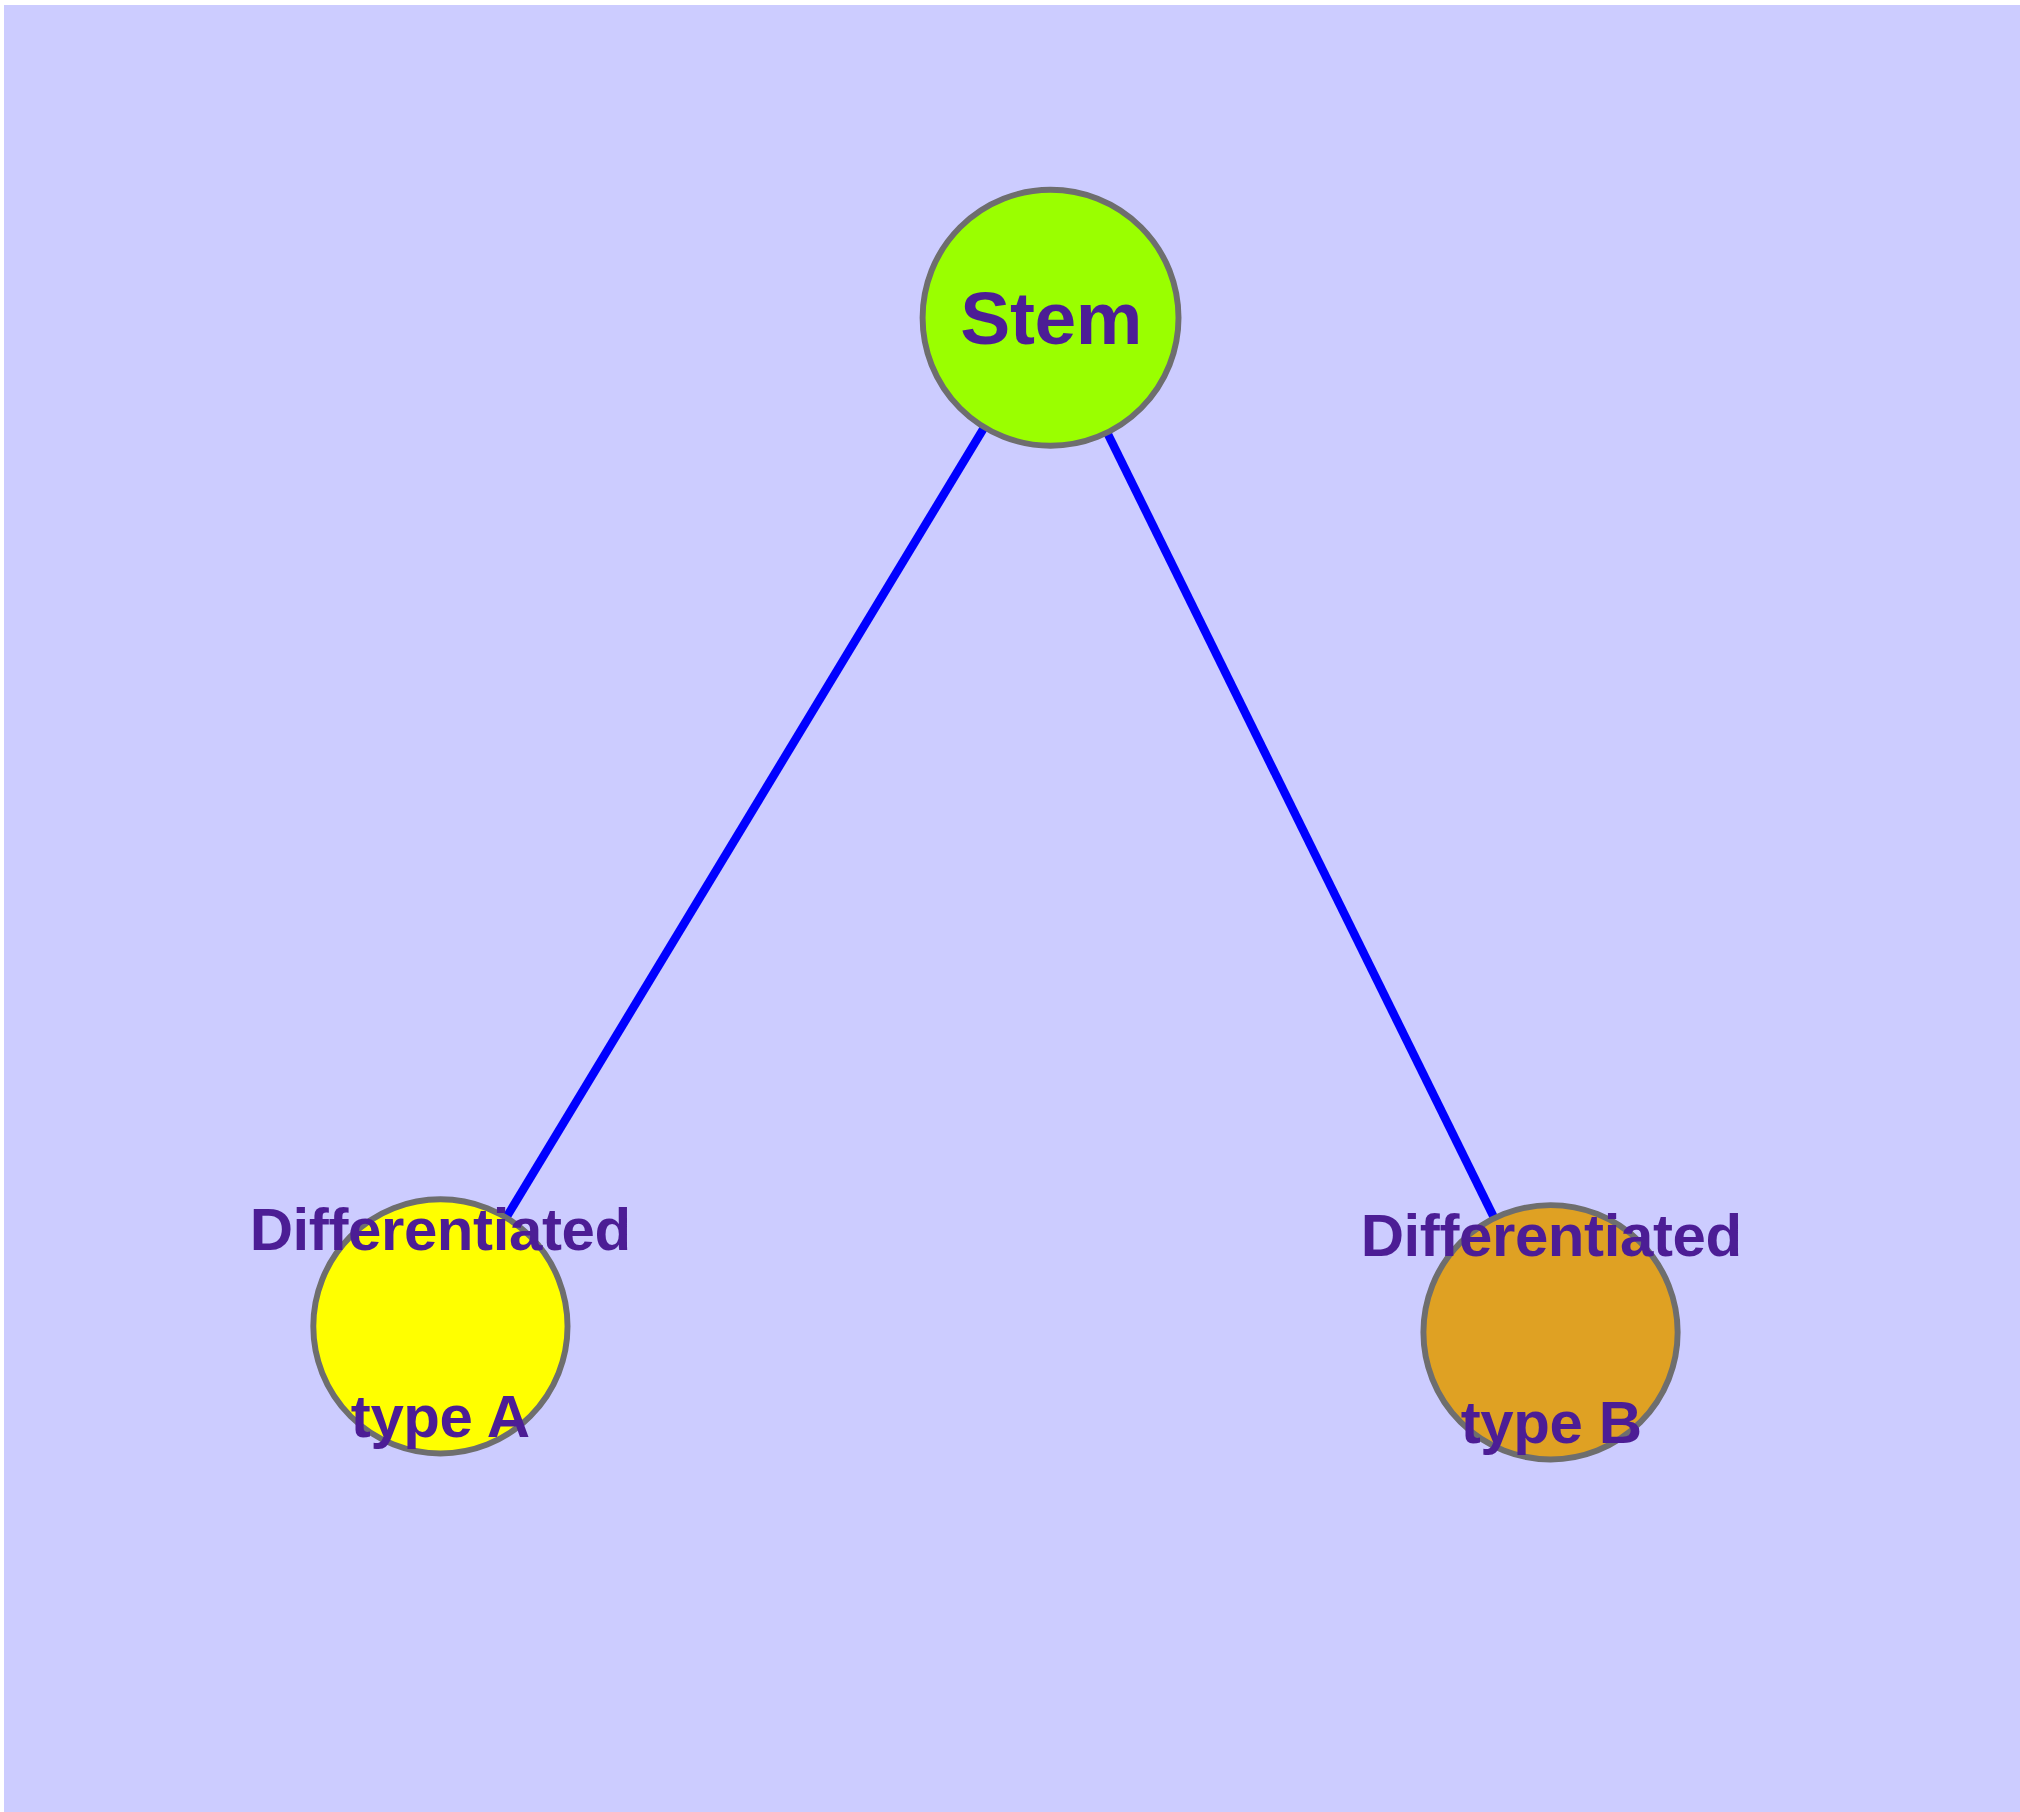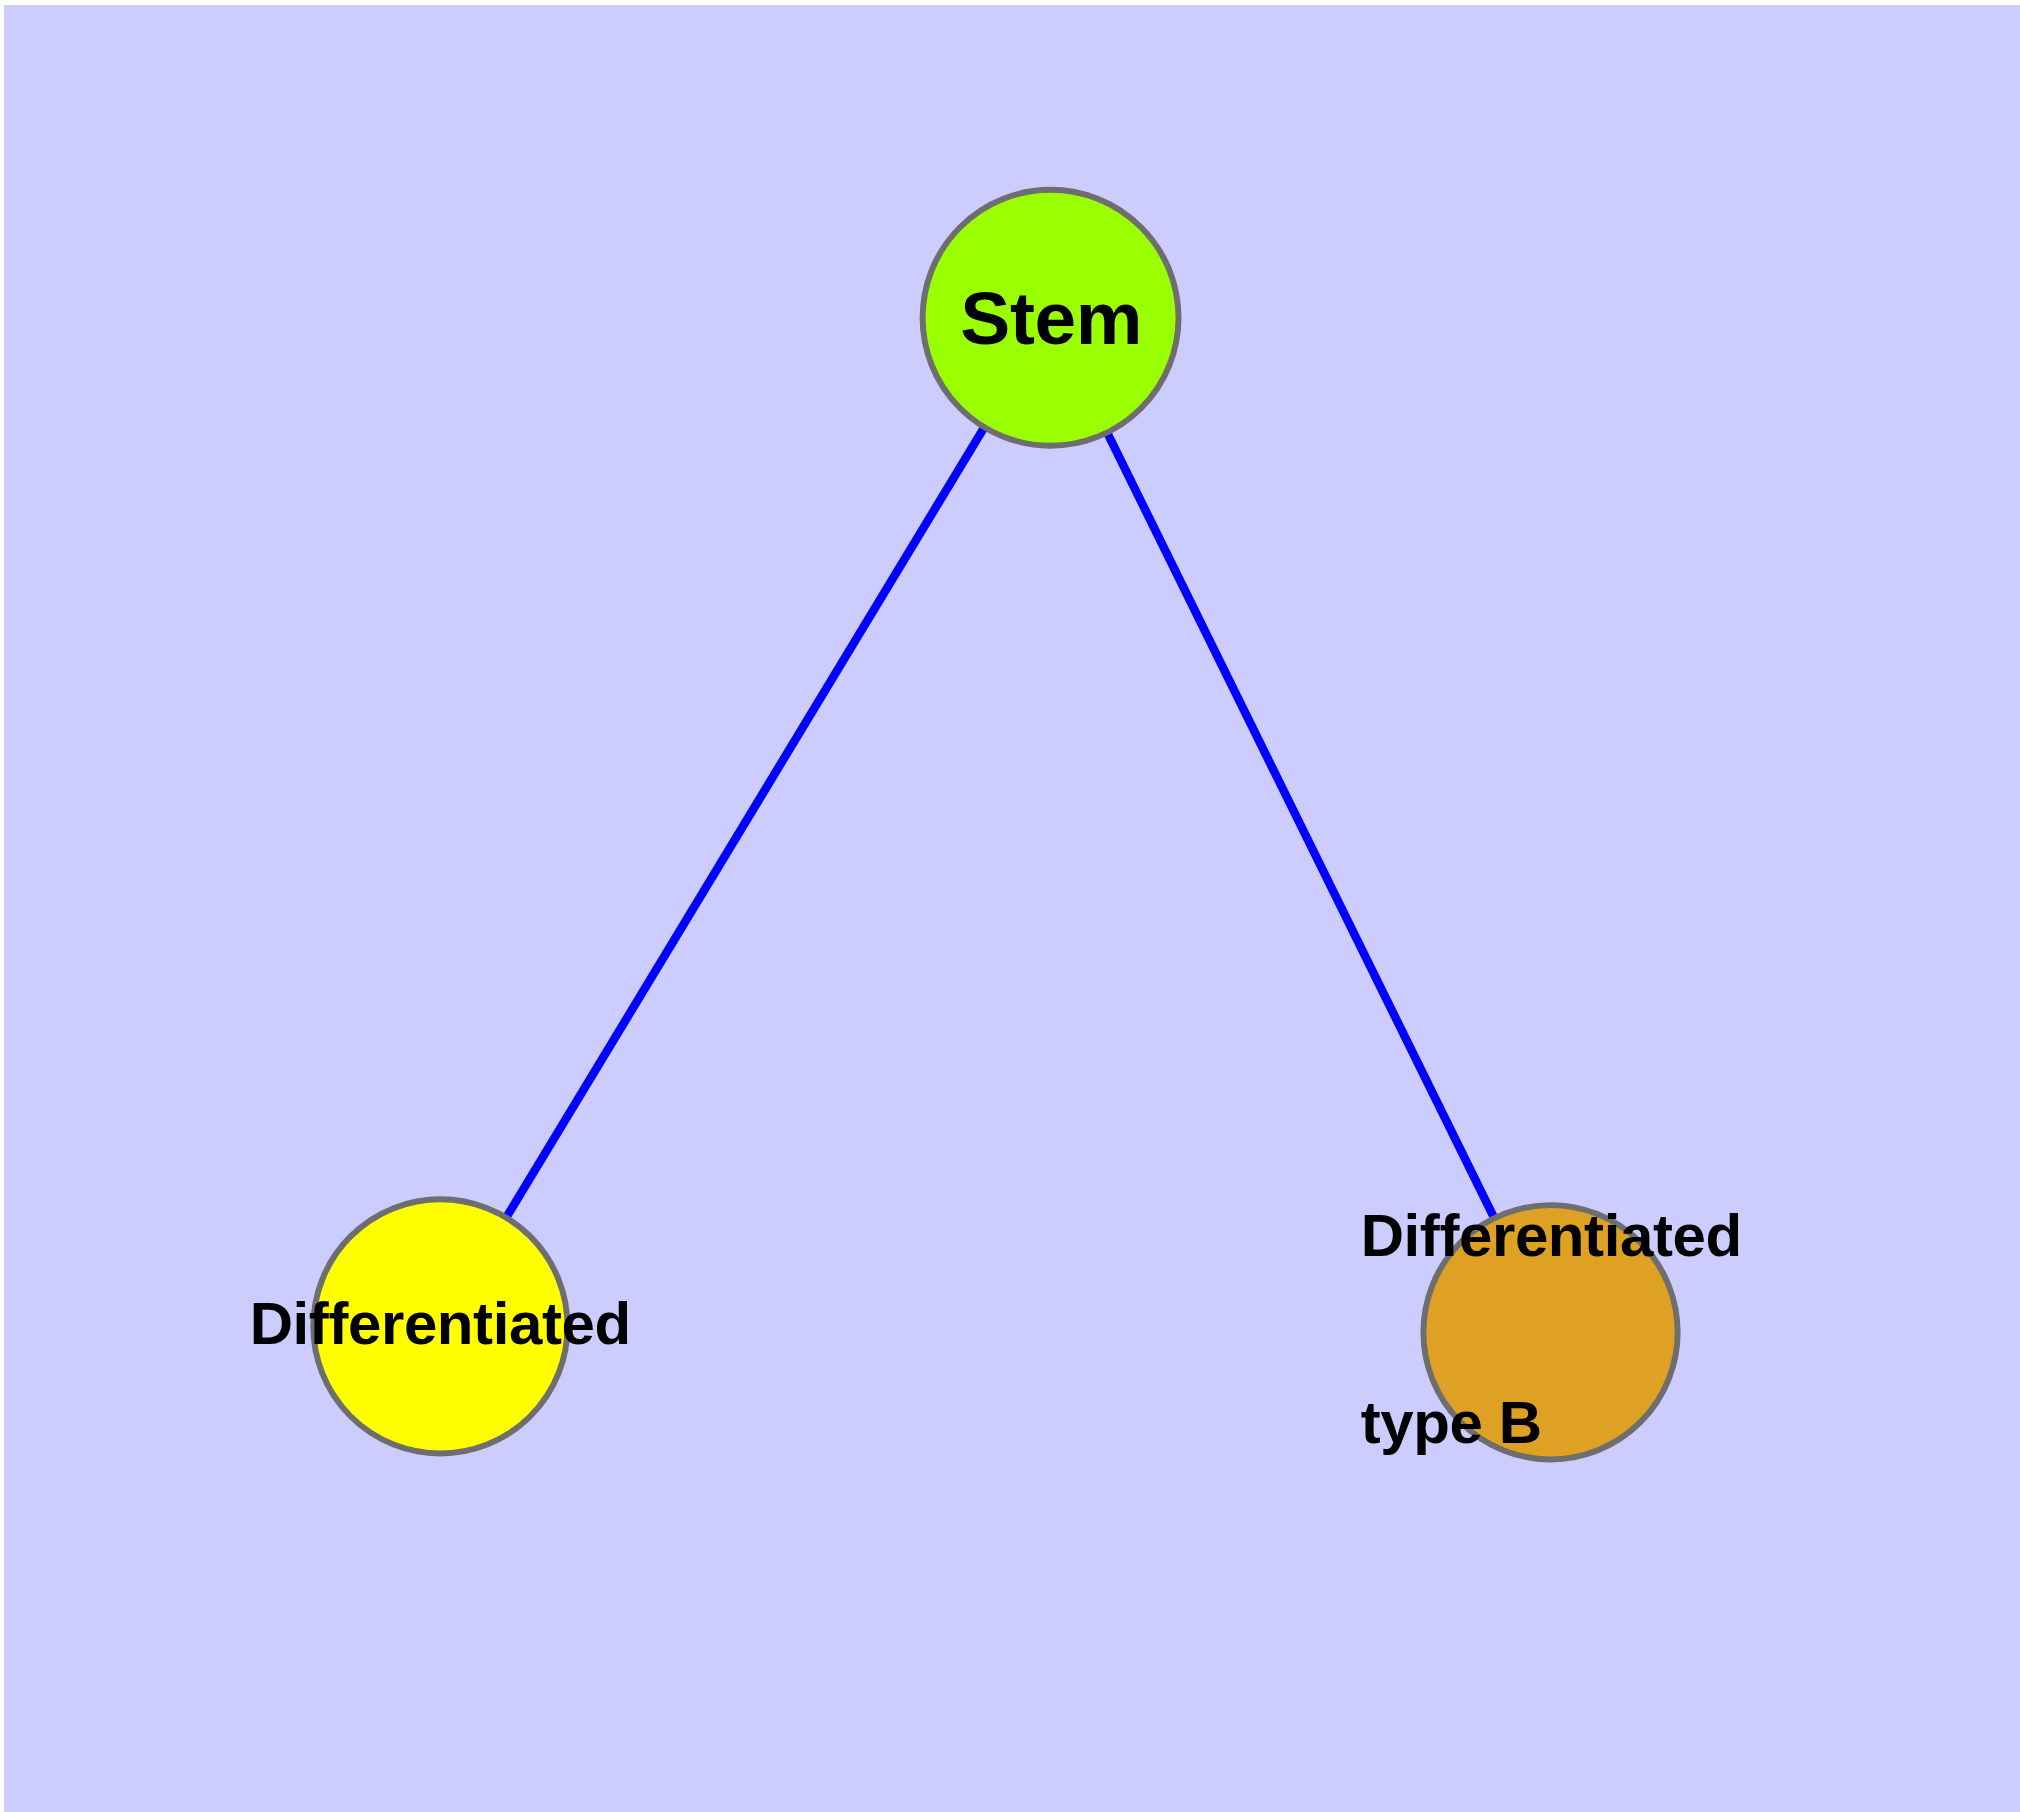--- a/index.html
+++ b/index.html
@@ -26,22 +26,23 @@
   #graph-svg {
     position: absolute;
     left: 0;
     top: 0;
     width: 100%;
     height: 100%;
     display: block;
   }
   .node-label {
     position: absolute;
+    text-align: center;
     font-weight: bold;
-    color: #000000;
+    color: #4c1d95;
     white-space: pre;
     line-height: 1.04;
     letter-spacing: -0.4px;
     pointer-events: none;
     transform: translate(-50%, -50%);
   }
   .label-root {
     font-size: 75px;
   }
   .label-leaf {
@@ -65,20 +66,21 @@
         <circle cx="1235" cy="369" r="151" fill="#9aff00" stroke="#6e6e6e" stroke-width="7"></circle>
         <circle cx="515" cy="1559" r="150" fill="#ffff00" stroke="#6e6e6e" stroke-width="7"></circle>
         <circle cx="1825" cy="1566" r="150" fill="#dfa123" stroke="#6e6e6e" stroke-width="7"></circle>
       </g>
     </svg>
 
     <div class="node-label label-root" style="left:1047px; top:313px;">Stem</div>
 
     <div class="node-label label-leaf" style="left:436px; top:1319px;">
       <div>Differentiated</div>
+      <div>type A</div>
     </div>
 
     <div class="node-label label-leaf" style="left:1547px; top:1325px;">
       <div>Differentiated</div>
       <div>type B</div>
     </div>
 
   </div>
 </div>
 

